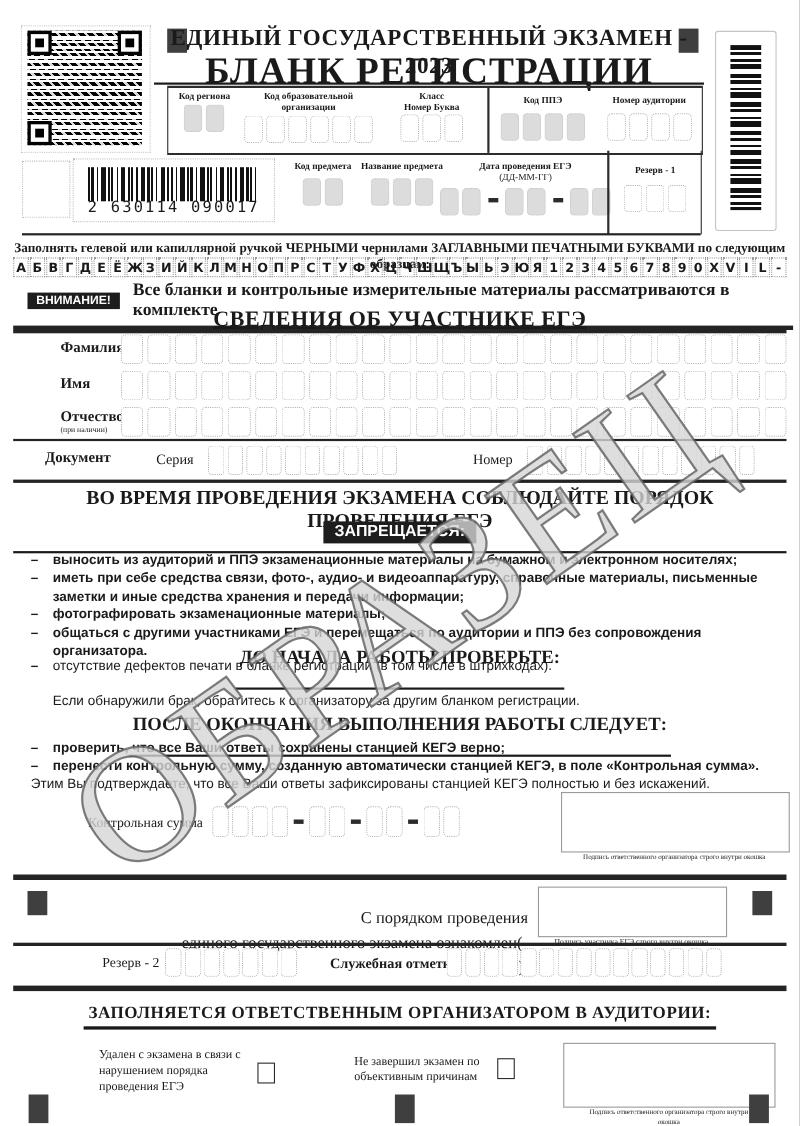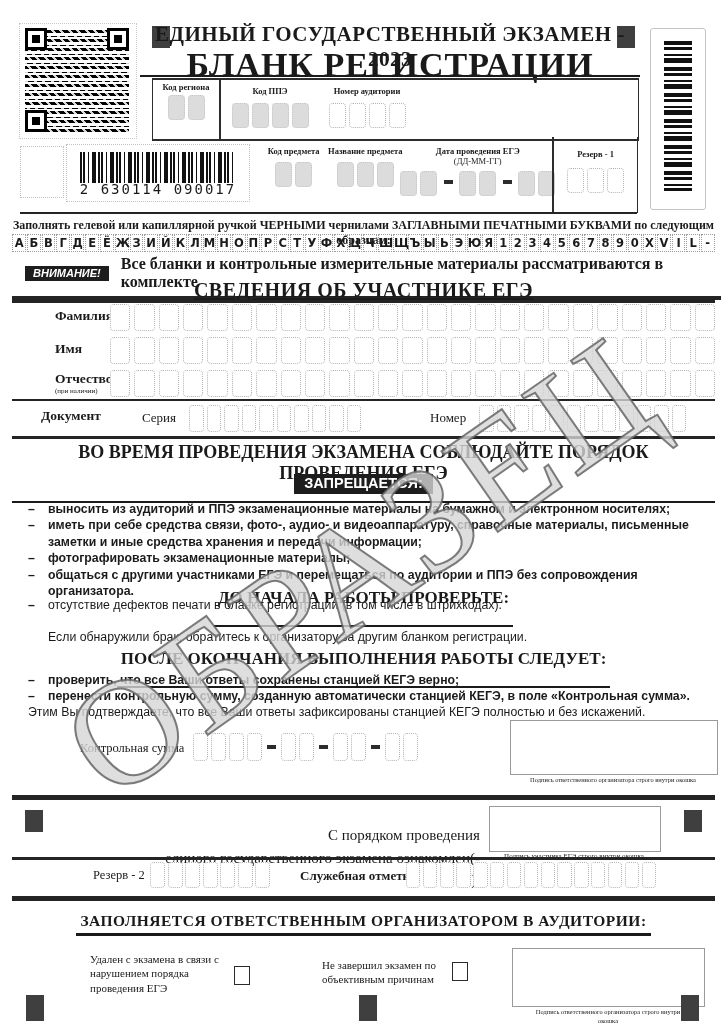--- a/index.html
+++ b/index.html
@@ -50,21 +50,21 @@
   .hnum{position:absolute;left:0;top:36px;width:100%;text-align:center;
         font-family:"DejaVu Sans Mono",monospace;font-size:14px;letter-spacing:2px;background:transparent;}
   .rule{position:absolute;background:#242424;}
   
   .fillnote{left:12px;top:218px;width:703px;text-align:center;font-size:12px;font-weight:bold;}
   .samples{left:12px;top:234px;width:703px;display:flex;justify-content:center;}
   .samples span{display:inline-block;width:12px;height:16px;margin:0 .5px;border:1px dotted #9c9c9c;
                 font-family:"DejaVu Sans",sans-serif;font-size:11.5px;font-weight:bold;line-height:16px;text-align:center;}
   .attn{left:12px;top:255px;width:696px;border-bottom:4px solid #242424;padding:0 0 5px 13px;display:flex;align-items:center;}
   .attnlabel{background:#1d1d1d;color:#fff;font-family:"Liberation Sans",sans-serif;
-             font-style:italic;font-weight:bold;font-size:11px;padding:1px 8px 2px;}
+             font-weight:bold;font-size:11px;padding:1px 8px 2px;}
   .attntext{font-size:16px;font-weight:bold;margin-left:12px;}
   .sect{position:absolute;text-align:center;font-weight:bold;}
   .svede{left:12px;top:279px;width:703px;font-size:20px;letter-spacing:.5px;text-decoration:underline;}
   
   .prow{position:absolute;left:0;width:727px;height:28px;}
   .plabel{position:absolute;left:55px;top:4px;font-size:13.5px;font-weight:bold;}
   .pnote{position:absolute;left:55px;top:20px;font-size:7px;}
   .cfill{position:absolute;left:110px;top:0;width:605px;display:flex;gap:4px;}
   .cfill span{flex:1;height:27px;border:1.5px dotted #b3b3b3;border-radius:4px;background:#fff;}
   .cgrp{display:flex;gap:3px;}
@@ -127,20 +127,40 @@
   <div class="abs title2">БЛАНК РЕГИСТРАЦИИ</div>
 
   <div class="abs vbc">
       <div class="vbars"></div>
     </div>
 
   <div class="abs t1">
     <div class="t1col" style="width:66px;">
       <div class="hdr">Код региона</div>
       <div class="cellsrow shaded">
+          <span></span>
+          <span></span>
+        </div>
+    </div>
+    <div class="t1col" style="width:124px;">
+      <div class="hdr" style="width:110px;">Код образовательной организации</div>
+      <div class="cellsrow">
+          <span></span>
+          <span></span>
+          <span></span>
+          <span></span>
+          <span></span>
+          <span></span>
+        </div>
+    </div>
+    <div class="t1col" style="width:101px;">
+      <div class="hdr">Класс</div>
+      <div class="hdr">Номер Буква</div>
+      <div class="cellsrow" style="margin-top:2px;">
+          <span></span>
           <span></span>
           <span></span>
         </div>
     </div>
     <div class="t1col divL" style="width:98px;">
       <div class="hdr" style="margin-top:4px;text-align:right;">Код ППЭ</div>
       <div class="cellsrow shaded" style="margin-top:7px;">
           <span></span>
           <span></span>
           <span></span>

